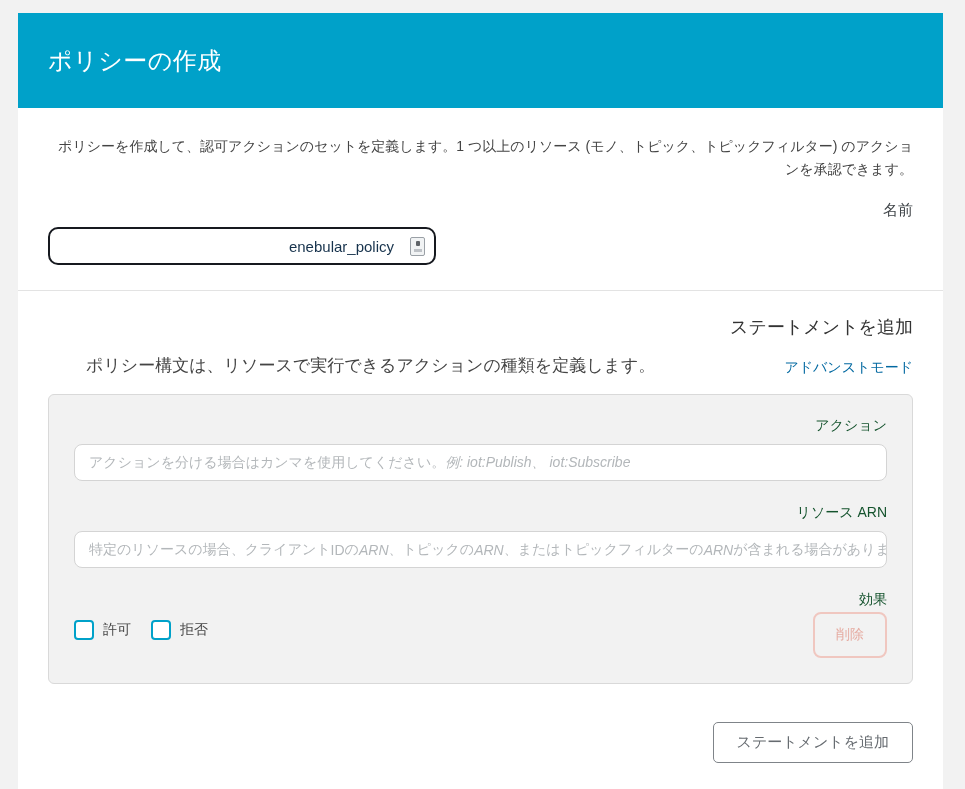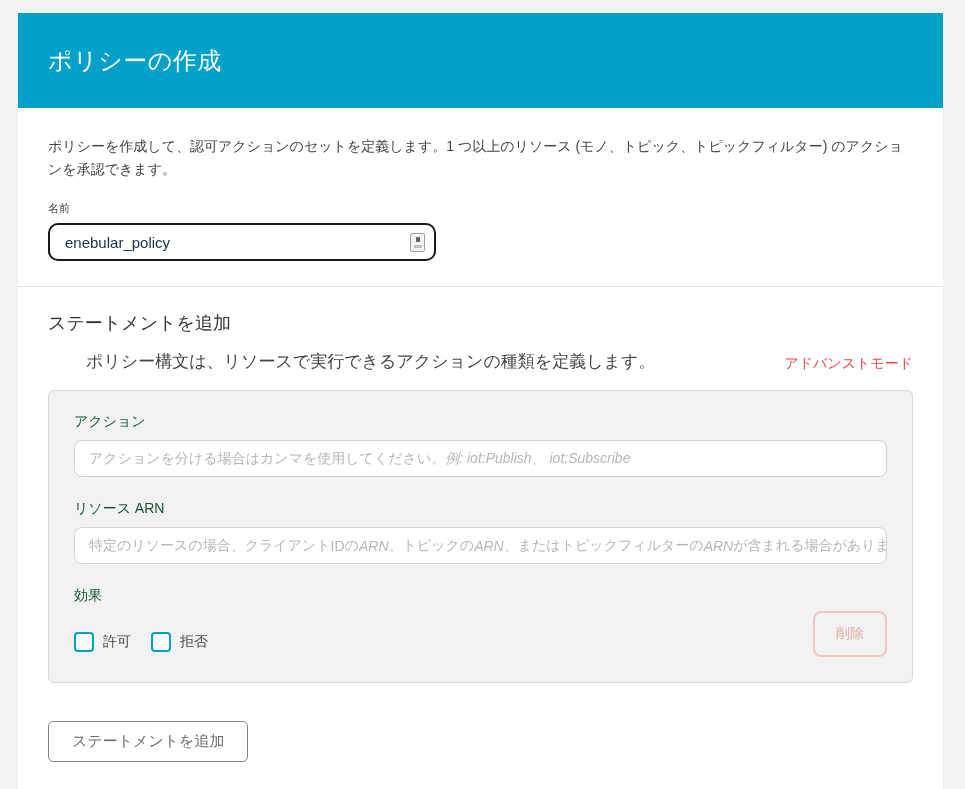--- a/index.html
+++ b/index.html
@@ -1,15 +1,15 @@
 <!DOCTYPE html>
 <html lang="ja"><head>
 <meta charset="utf-8">
 <style>
-  * { margin: 0; padding: 0; box-sizing: border-box; }
+  * { margin: 0; padding: 0; box-sizing: border-box; text-align: right; }
   html, body { width: 965px; height: 789px; overflow: hidden; }
   body {
     font-family: "Liberation Sans", "DejaVu Sans", sans-serif;
     background: #f2f2f2;
     color: #444;
     font-size: 14px;
   }
   .page { position: relative; width: 965px; height: 789px; }
   .card {
     position: absolute;
@@ -30,21 +30,21 @@
   }
   .card-header h1 {
     color: #ffffff;
     font-size: 24px;
     font-weight: 400;
     letter-spacing: 0.5px;
   }
   
   .section-intro { padding: 27px 30px 25px 30px; }
   .intro-desc { font-size: 14px; line-height: 1.62; color: #444; }
-  .field-label { display: block; font-size: 11px; color: #3f4448; margin-top: 21px; }
+  .field-label { display: block; font-size: 15px; color: #3f4448; margin-top: 21px; }
   .name-wrap { position: relative; width: 388px; margin-top: 7px; }
   .name-input {
     width: 100%; height: 38px;
     border: 2px solid #16191f;
     border-radius: 10px;
     padding: 0 40px 0 15px;
     font-size: 15px;
     color: #16324c;
     font-family: "Liberation Sans", "DejaVu Sans", sans-serif;
     outline: none;
@@ -68,21 +68,21 @@
   
   .divider { border: none; border-top: 1px solid #e3e3e3; width: 100%; }
   
   .section-statements { padding: 24px 30px 4px 30px; }
   .section-statements h2 { font-size: 18px; font-weight: 400; color: #333; }
   .statements-subrow {
     display: flex; justify-content: space-between; align-items: flex-end;
     margin-top: 15px;
   }
   .statements-desc { font-size: 17px; color: #444; margin-left: 38px; }
-  .advanced-link { font-size: 14px; color: #ef4444; text-decoration: none; cursor: pointer; }
+  .advanced-link { font-size: 14px; color: #0369a1; text-decoration: none; cursor: pointer; }
   .statement-card {
     position: relative;
     margin-top: 17px;
     background: #f2f2f2;
     border: 1px solid #d9d9d9;
     border-radius: 6px;
     padding: 22px 25px 30px 25px;
     min-height: 290px;
   }
   .stmt-label { display: block; font-size: 14px; color: #14532d; }
@@ -95,21 +95,21 @@
     display: flex;
     align-items: center;
     padding: 0 14px;
     font-size: 14px;
     color: #b3b7ba;
     white-space: nowrap;
     overflow: hidden;
     cursor: text;
   }
   .stmt-field + .stmt-field { margin-top: 23px; }
-  .effect-row { display: flex; align-items: center; margin-top: 27px; }
+  .effect-row { display: flex; align-items: center; margin-top: 11px; }
   .checkbox {
     width: 20px; height: 20px;
     border: 2px solid #00a1c9;
     border-radius: 4px;
     background: #ffffff;
     cursor: pointer;
     flex: 0 0 auto;
   }
   .checkbox-label { margin: 0 20px 0 9px; font-size: 14px; color: #444; }
   .delete-btn {

